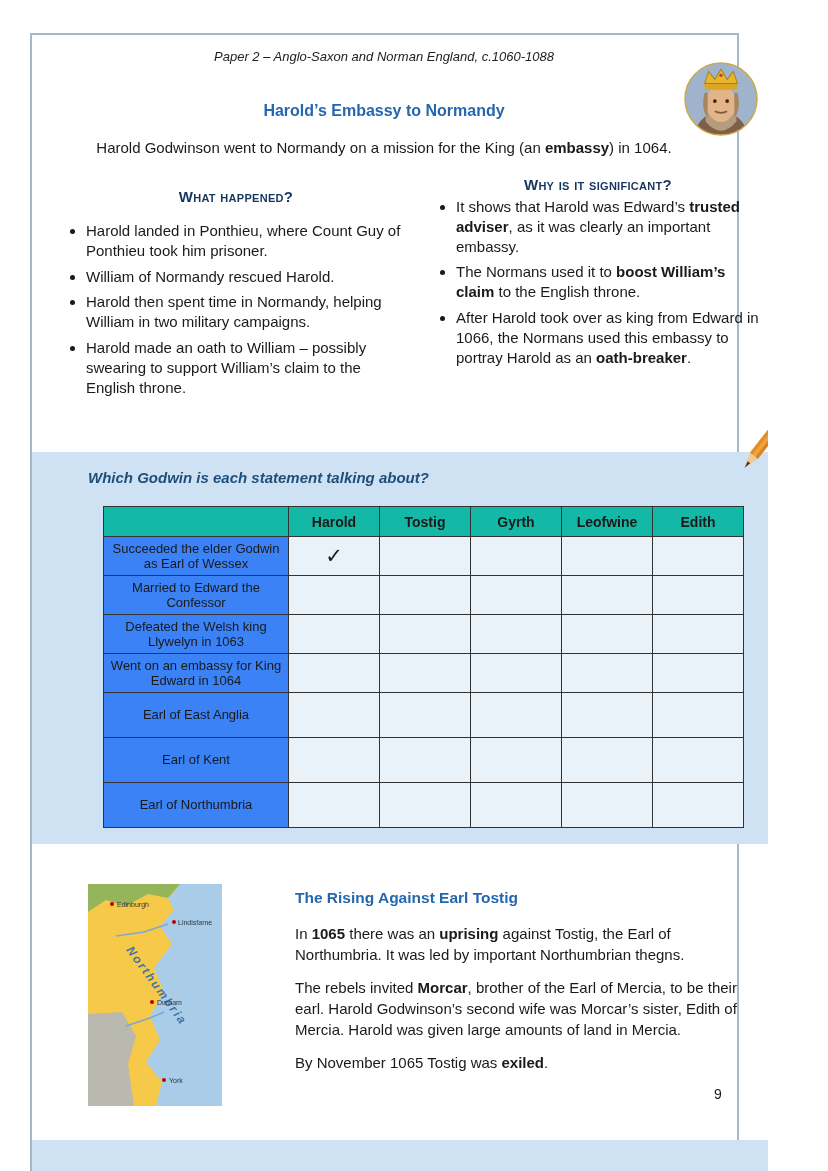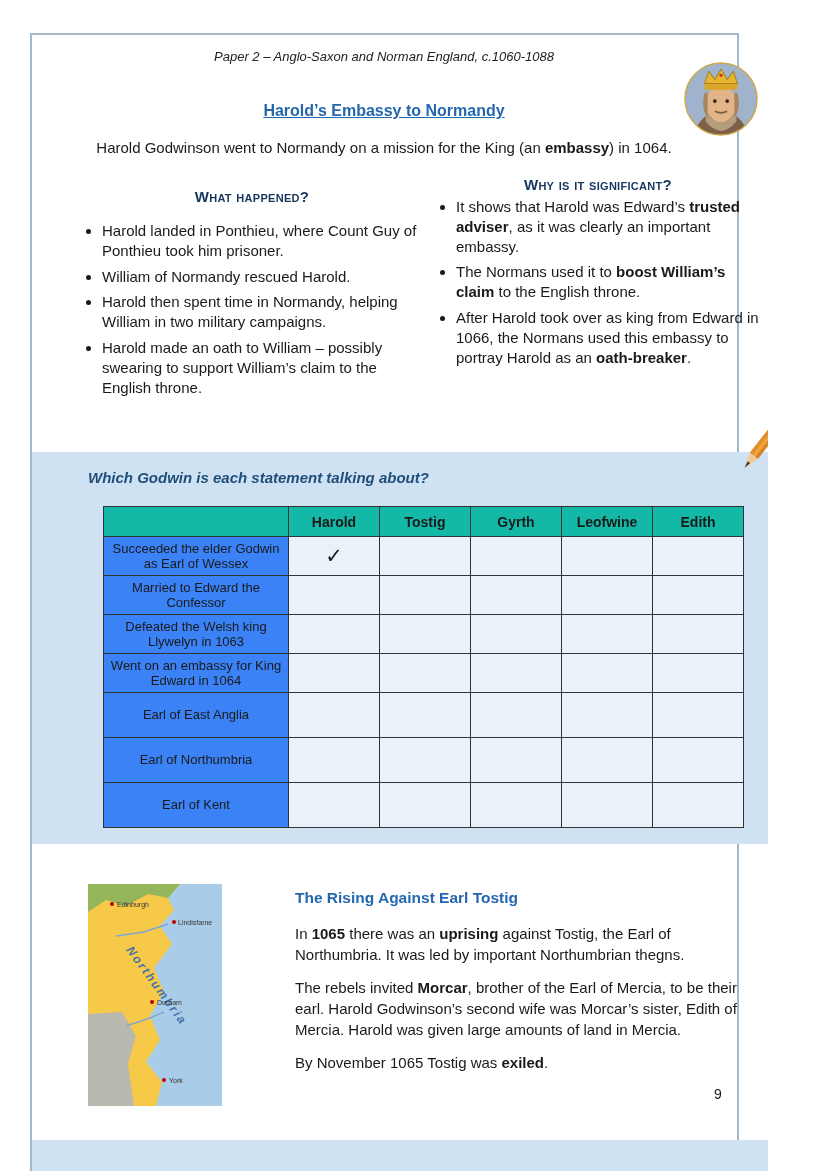--- a/index.html
+++ b/index.html
@@ -6,24 +6,24 @@
   body{margin:0;background:#ffffff}
   .page{position:relative;width:768px;height:1171px;background:#fff;
         font-family:"Liberation Sans",sans-serif;color:#1a1a1a;overflow:hidden}
   .frame{position:absolute;left:30px;top:33px;right:29px;bottom:0;
          border:2px solid #a3b8ca;border-bottom:none;pointer-events:none}
   .doc-header{position:absolute;top:49px;left:0;width:100%;text-align:center;
               font-style:italic;font-size:13px;color:#222}
   .portrait{position:absolute;top:62px;left:684px;width:74px;height:74px}
   .main-title{position:absolute;top:102px;left:0;width:100%;text-align:center;
               font-size:16px;font-weight:bold;color:#2467ad}
-  .main-title span{text-decoration:underline}
+  .main-title span{}
   .intro{position:absolute;top:139px;left:0;width:100%;text-align:center;font-size:15px}
   .col{position:absolute}
-  .col-left{left:76px;top:188px;width:352px}
+  .col-left{left:60px;top:188px;width:352px}
   .col-right{left:430px;top:176px;width:336px}
   .col-head{text-align:center;font-variant:small-caps;font-weight:700;
             letter-spacing:.3px;color:#17365d;font-size:15px}
   .col-left .col-head{margin-bottom:16px}
   .col-right .col-head{margin-bottom:4px}
   .col ul{list-style:disc;padding-left:26px}
   .col li{font-size:15px;line-height:1.32;margin-bottom:6px}
   .blue-panel{position:absolute;left:32px;top:452px;width:764px;height:392px;background:#cfe2f3}
   .pencil{position:absolute;left:737px;top:418px;width:46px;height:60px;z-index:3}
   .quiz-question{position:absolute;left:88px;top:469px;font-size:15px;font-weight:bold;
@@ -170,29 +170,29 @@
       </tr>
       <tr class="r1">
         <th>Earl of East Anglia</th>
         <td><span class="mark"></span></td>
         <td><span class="mark"></span></td>
         <td><span class="mark"></span></td>
         <td><span class="mark"></span></td>
         <td><span class="mark"></span></td>
       </tr>
       <tr class="r1">
+        <th>Earl of Kent</th>
+        <td><span class="mark"></span></td>
+        <td><span class="mark"></span></td>
+        <td><span class="mark"></span></td>
+        <td><span class="mark"></span></td>
+        <td><span class="mark"></span></td>
+      </tr>
+      <tr class="r1">
         <th>Earl of Northumbria</th>
-        <td><span class="mark"></span></td>
-        <td><span class="mark"></span></td>
-        <td><span class="mark"></span></td>
-        <td><span class="mark"></span></td>
-        <td><span class="mark"></span></td>
-      </tr>
-      <tr class="r1">
-        <th>Earl of Kent</th>
         <td><span class="mark"></span></td>
         <td><span class="mark"></span></td>
         <td><span class="mark"></span></td>
         <td><span class="mark"></span></td>
         <td><span class="mark"></span></td>
       </tr>
     </tbody>
   </table>
 
   <svg class="map" viewBox="0 0 134 222">

